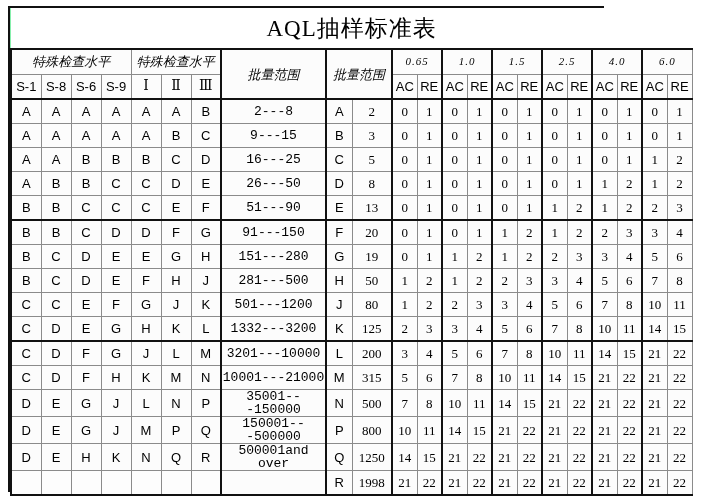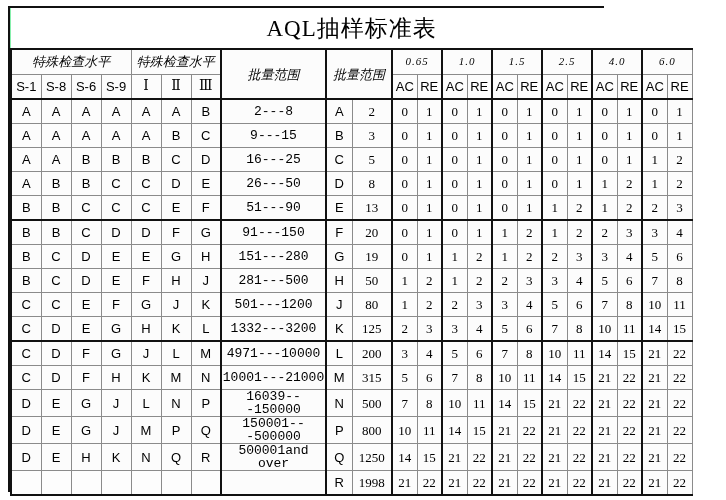--- a/index.html
+++ b/index.html
@@ -438,21 +438,21 @@
           <td class="num hsep-b">15</td>
         </tr>
         <tr class="drow">
           <td class="letter hsep-l">C</td>
           <td class="letter">D</td>
           <td class="letter">F</td>
           <td class="letter">G</td>
           <td class="letter">J</td>
           <td class="letter">L</td>
           <td class="letter hsep-r">M</td>
-          <td class="range hsep-r">4971---10000</td>
+          <td class="range hsep-r">3201---10000</td>
           <td class="letter">L</td>
           <td class="ssize hsep-r">200</td>
           <td class="num">3</td>
           <td class="num hsep-r">4</td>
           <td class="num">5</td>
           <td class="num hsep-r">6</td>
           <td class="num">7</td>
           <td class="num hsep-r">8</td>
           <td class="num">10</td>
           <td class="num hsep-r">11</td>
@@ -486,21 +486,21 @@
           <td class="num">22</td>
         </tr>
         <tr class="drow">
           <td class="letter hsep-l">D</td>
           <td class="letter">E</td>
           <td class="letter">G</td>
           <td class="letter">J</td>
           <td class="letter">L</td>
           <td class="letter">N</td>
           <td class="letter hsep-r">P</td>
-          <td class="range hsep-r">16039---150000</td>
+          <td class="range hsep-r">35001---150000</td>
           <td class="letter">N</td>
           <td class="ssize hsep-r">500</td>
           <td class="num">7</td>
           <td class="num hsep-r">8</td>
           <td class="num">10</td>
           <td class="num hsep-r">11</td>
           <td class="num">14</td>
           <td class="num hsep-r">15</td>
           <td class="num">21</td>
           <td class="num hsep-r">22</td>

